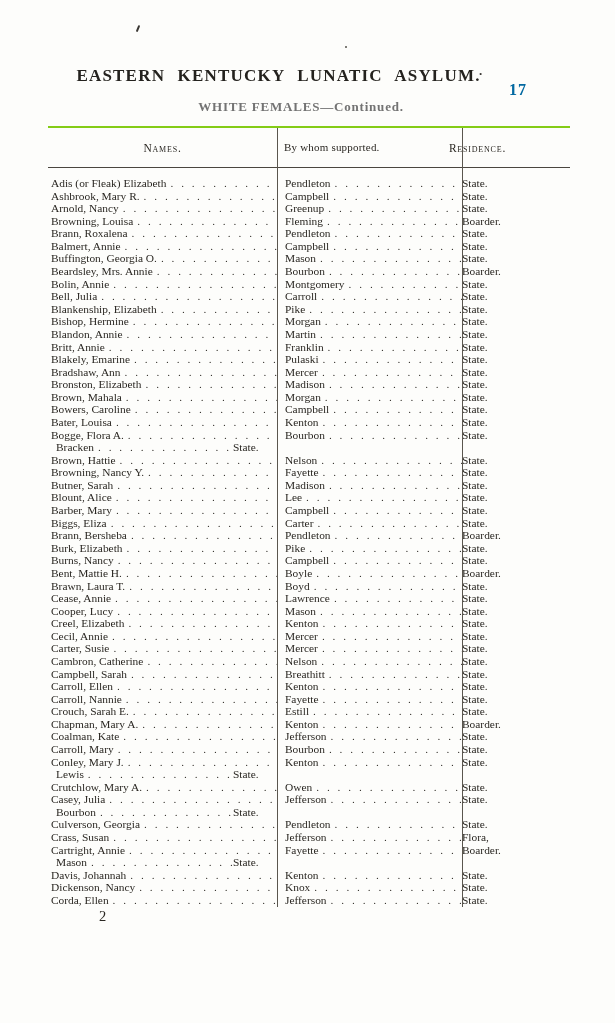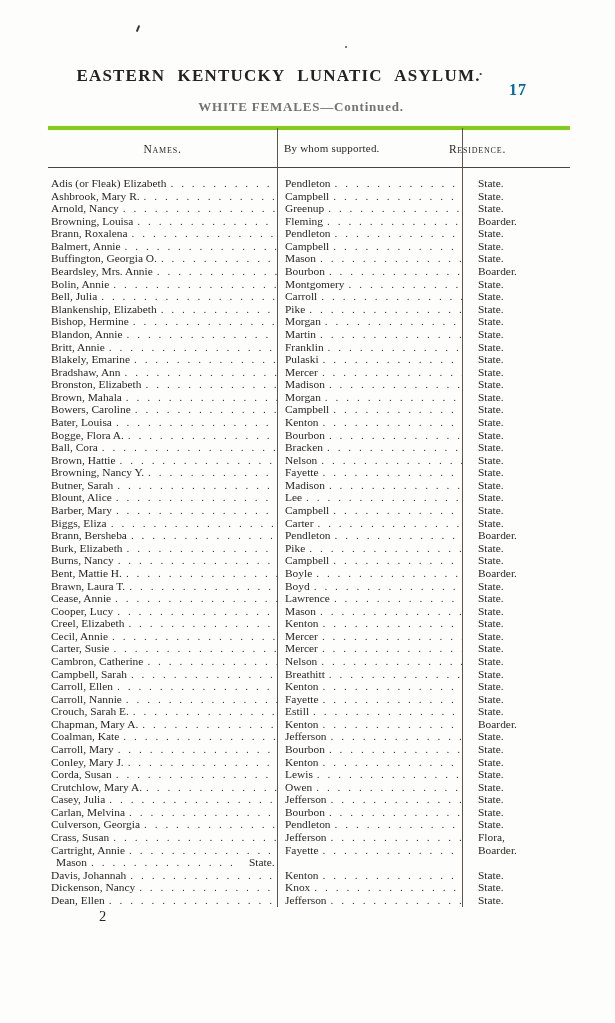--- a/index.html
+++ b/index.html
@@ -49,21 +49,21 @@
     letter-spacing:0.8px;
     color:#737373;
   }
 
   
   .asylum-table{
     position:absolute;top:126px;left:48px;width:522px;
   }
   .thead{
     display:flex;
-    border-top:4px solid #84cc16;
+    border-top:2px solid #84cc16;
     border-bottom:1px solid #4a463f;
     height:42px;
     box-sizing:border-box;
   }
   .th{
     box-sizing:border-box;
     font-size:11.5px;
     font-variant:small-caps;
     letter-spacing:0.8px;
     display:flex;align-items:center;justify-content:center;
@@ -94,21 +94,21 @@
     display:flex;
     height:12.58px;
     line-height:12.58px;
     font-size:11.4px;
     white-space:nowrap;
     color:#2a2722;
   }
   .cell{box-sizing:border-box;overflow:hidden;display:flex;}
   .cell-name{width:229px;padding-left:3px;}
   .cell-residence{width:185px;padding-left:8px;align-items:flex-end;}
-  .cell-supported{flex:1;display:block;margin-left:16px;}
+  .cell-supported{flex:1;display:block;}
   .dots{
     flex:1;overflow:hidden;white-space:nowrap;
     color:#2e2b26;
   }
   .dots::after{
     content:". . . . . . . . . . . . . . . . . . . . . . . . . . . . . .";
     padding-left:4px;
     letter-spacing:2.5px;
   }
 
@@ -387,24 +387,20 @@
             <span class="dots"></span>
     </div>
     <div class="cell cell-residence">
       <span>Bourbon</span>
             <span class="dots"></span>
     </div>
     <div class="cell cell-supported">State.</div>
   </div>
 
   <div class="trow">
-    <div class="cell cell-name">
-      <span>Ball, Cora</span>
-            <span class="dots"></span>
-    </div>
     <div class="cell cell-residence">
       <span>Bracken</span>
             <span class="dots"></span>
     </div>
     <div class="cell cell-supported">State.</div>
   </div>
 
   <div class="trow">
     <div class="cell cell-name">
       <span>Brown, Hattie</span>
@@ -699,24 +695,20 @@
             <span class="dots"></span>
     </div>
     <div class="cell cell-residence">
       <span>Kenton</span>
             <span class="dots"></span>
     </div>
     <div class="cell cell-supported">State.</div>
   </div>
 
   <div class="trow">
-    <div class="cell cell-name">
-      <span>Corda, Susan</span>
-            <span class="dots"></span>
-    </div>
     <div class="cell cell-residence">
       <span>Lewis</span>
             <span class="dots"></span>
     </div>
     <div class="cell cell-supported">State.</div>
   </div>
 
   <div class="trow">
     <div class="cell cell-name">
       <span>Crutchlow, Mary A.</span>
@@ -735,24 +727,20 @@
             <span class="dots"></span>
     </div>
     <div class="cell cell-residence">
       <span>Jefferson</span>
             <span class="dots"></span>
     </div>
     <div class="cell cell-supported">State.</div>
   </div>
 
   <div class="trow">
-    <div class="cell cell-name">
-      <span>Carlan, Melvina</span>
-            <span class="dots"></span>
-    </div>
     <div class="cell cell-residence">
       <span>Bourbon</span>
             <span class="dots"></span>
     </div>
     <div class="cell cell-supported">State.</div>
   </div>
 
   <div class="trow">
     <div class="cell cell-name">
       <span>Culverson, Georgia</span>
@@ -816,21 +804,21 @@
     </div>
     <div class="cell cell-residence">
       <span>Knox</span>
             <span class="dots"></span>
     </div>
     <div class="cell cell-supported">State.</div>
   </div>
 
   <div class="trow">
     <div class="cell cell-name">
-      <span>Dean, Ellen</span>
+      <span>Corda, Ellen</span>
             <span class="dots"></span>
     </div>
     <div class="cell cell-residence">
       <span>Jefferson</span>
             <span class="dots"></span>
     </div>
     <div class="cell cell-supported">State.</div>
   </div>
 </div>
   </div>

